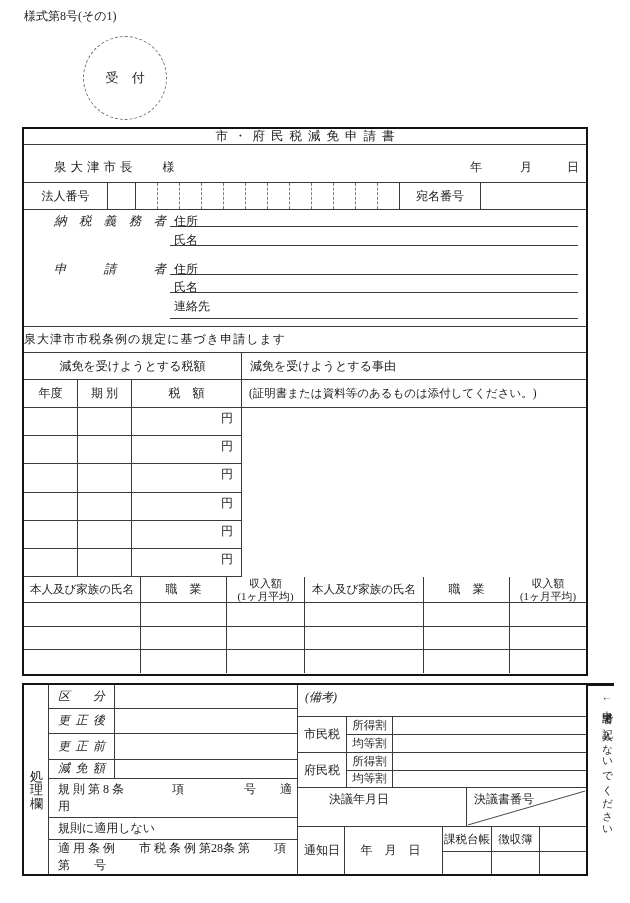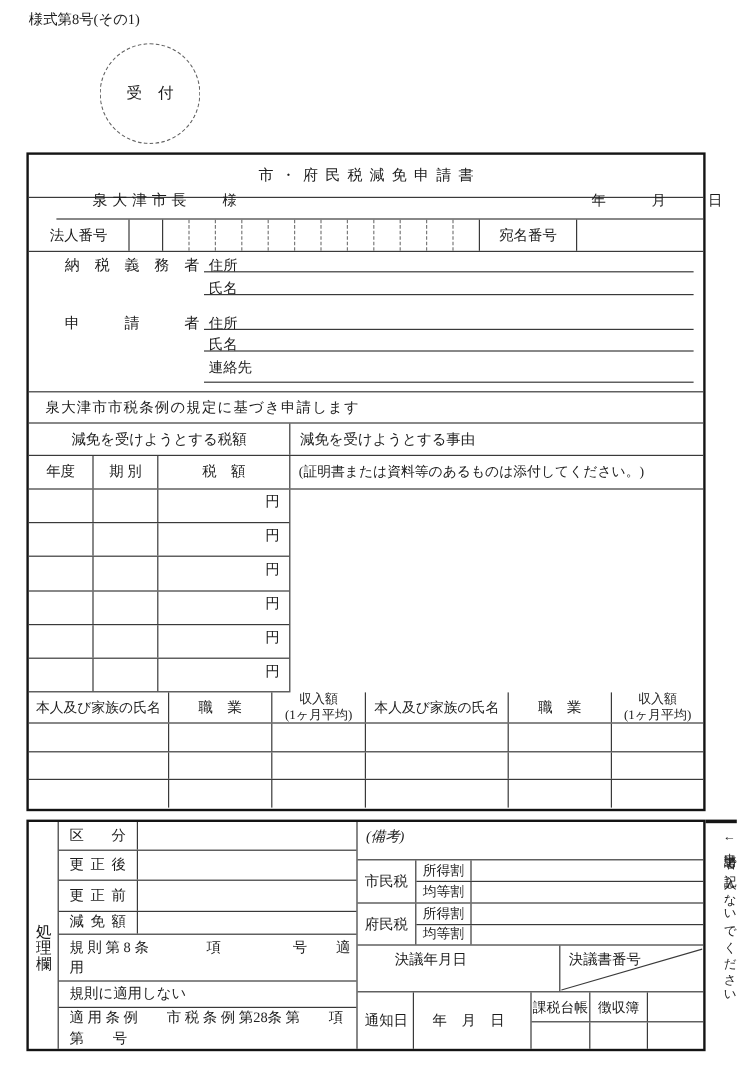--- a/index.html
+++ b/index.html
@@ -10,21 +10,21 @@
   }
   
   .formbox{position:absolute;border:2.5px solid #141414;box-sizing:border-box;background:#fff;}
   .cell{box-sizing:border-box;position:relative;}
   .br{border-right:1px solid #3a3a3a;}
   .brd{border-right:1px dashed #7a7a7a;}
   .bb{border-bottom:1px solid #3a3a3a;}
   .row{position:absolute;left:0;right:0;display:flex;box-sizing:border-box;}
   .vc{display:flex;align-items:center;}
   .hc{display:flex;align-items:center;justify-content:center;}
-  .jst{text-align:justify;text-align-last:justify;display:block;}
+  .jst{text-align:justify;text-align-last:justify;display:block;font-style:italic;}
   
   .form-code{position:absolute;left:24px;top:8px;font-size:12px;}
   .stamp{
     position:absolute;left:83px;top:36px;width:84px;height:84px;border:1.3px dashed #666;
     border-radius:50%;display:flex;align-items:center;justify-content:center;
     font-size:13px;letter-spacing:5px;text-indent:5px;box-sizing:border-box;
   }
   .title{letter-spacing:0.48em;text-indent:0.48em;font-size:12.5px;}
   .addressee{letter-spacing:4px;font-size:12.5px;}
   .honorific{margin-left:26px;}
@@ -54,25 +54,25 @@
 <div class="page">
 
   <div class="form-code">様式第8号(その1)</div>
 
   <div class="stamp">
     <span>受 付</span>
   </div>
 
   <div class="formbox" style="left:22px;top:127px;width:566px;height:549px;">
 
-    <div class="row bb hc" style="top:0;height:36px;">
+    <div class="row bb hc" style="top:0;height:16px;">
       <span class="title">市・府民税減免申請書</span>
     </div>
 
-    <div class="row bb" style="top:24px;height:30px;margin-left:23px;">
+    <div class="row bb" style="top:24px;height:30px;">
       <div class="vc" style="padding-left:30px;">
         <span class="addressee">泉大津市長</span>
         <span class="honorific">様</span>
       </div>
       <span class="datelab" style="left:446px;">年</span>
       <span class="datelab" style="left:496px;">月</span>
       <span class="datelab" style="left:543px;">日</span>
     </div>
 
     <div class="row bb" style="top:54px;height:27px;">
@@ -107,21 +107,21 @@
 
       <span class="plabel jst" style="left:30px;top:51px;">申請者</span>
       <span class="flabel" style="left:150px;top:51px;">住所</span>
       <div class="uline" style="left:146px;right:8px;top:64px;"></div>
       <span class="flabel" style="left:150px;top:69px;">氏名</span>
       <div class="uline" style="left:146px;right:8px;top:82px;"></div>
       <span class="flabel" style="left:150px;top:88px;">連絡先</span>
       <div class="uline" style="left:146px;right:8px;top:108px;"></div>
     </div>
 
-    <div class="row bb vc" style="top:198px;height:26px;padding-left:14px;">
+    <div class="row bb vc" style="top:198px;height:26px;padding-left:0;">
       <span style="letter-spacing:1px;">泉大津市市税条例の規定に基づき申請します</span>
     </div>
 
     <div class="row bb" style="top:224px;height:27px;justify-content:space-between;">
       <div class="cell br hc" style="width:218px;">
         <span>減免を受けようとする税額</span>
       </div>
       <div class="cell vc" style="flex:1;padding-left:8px;">
         <span>減免を受けようとする事由</span>
       </div>

